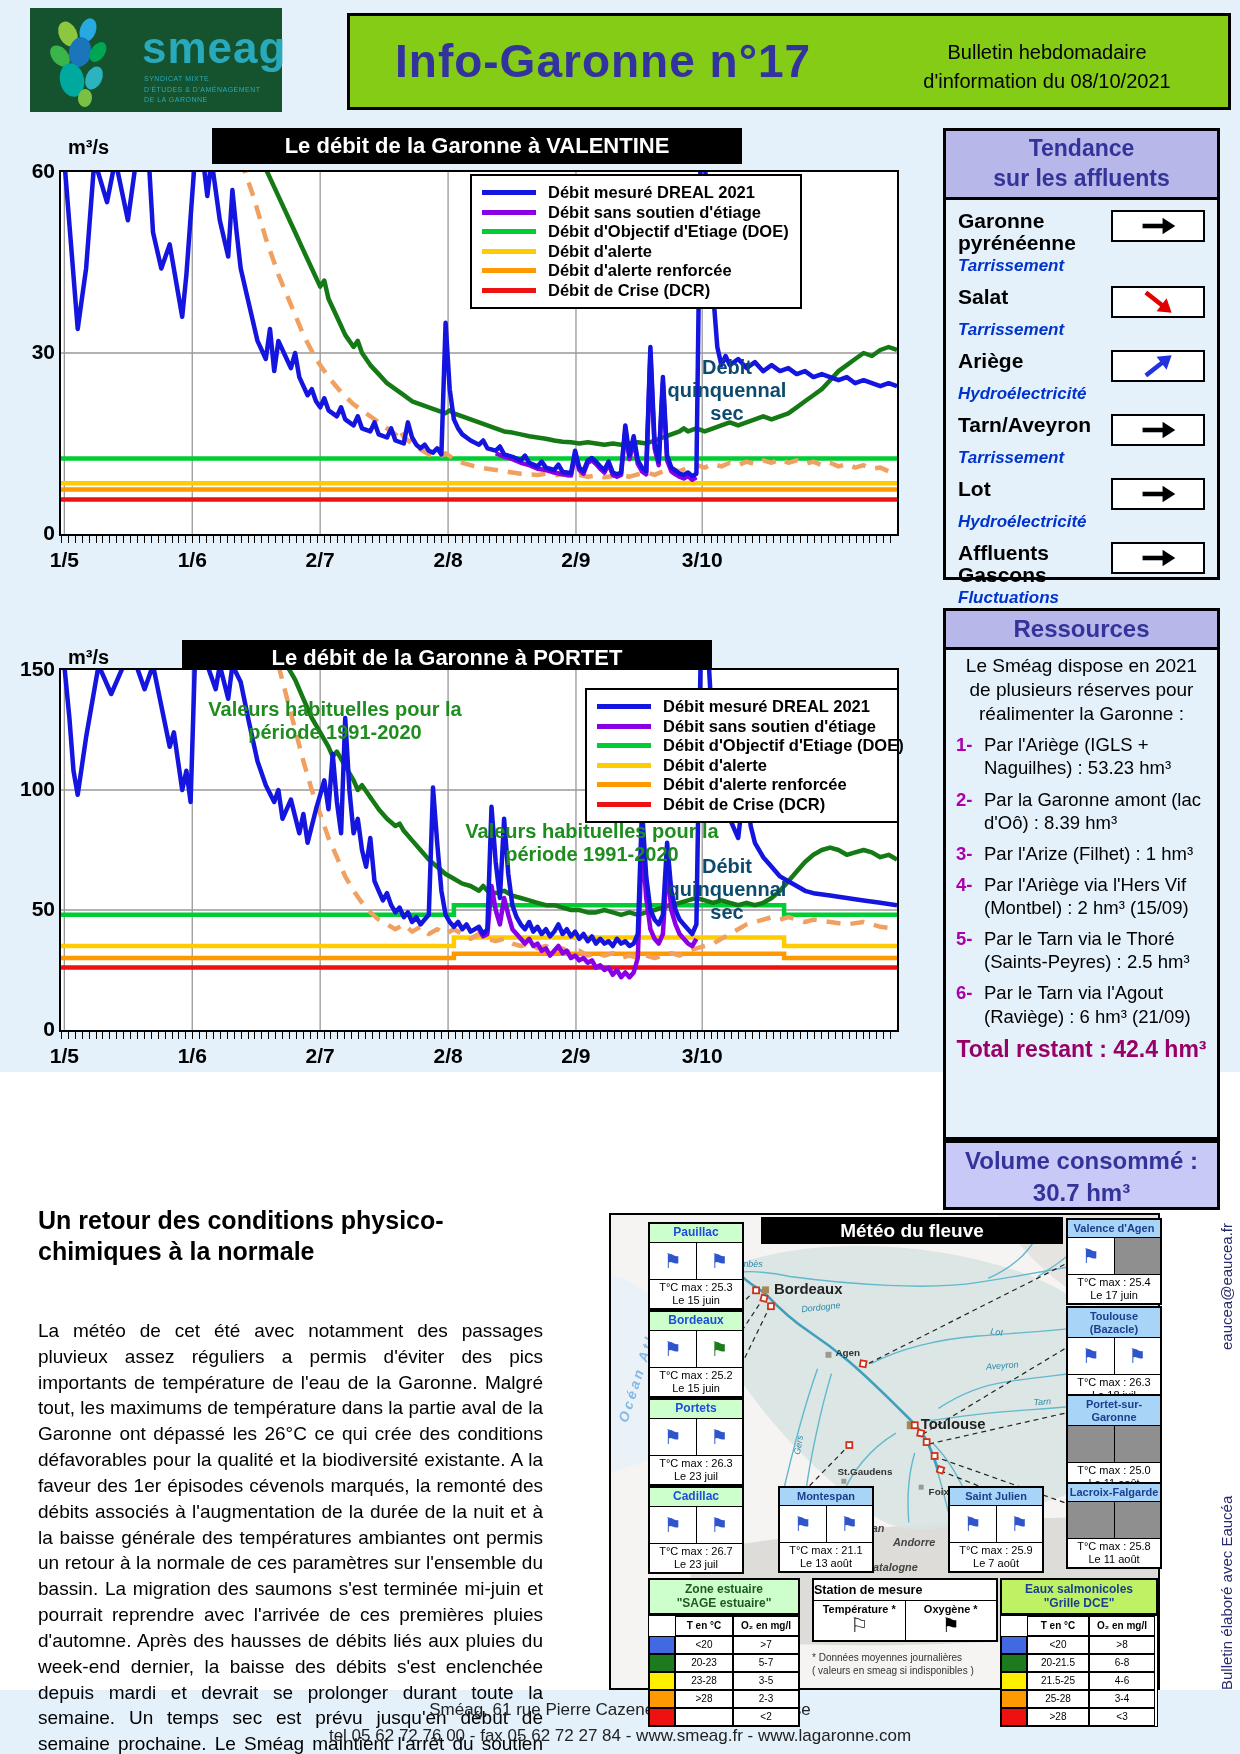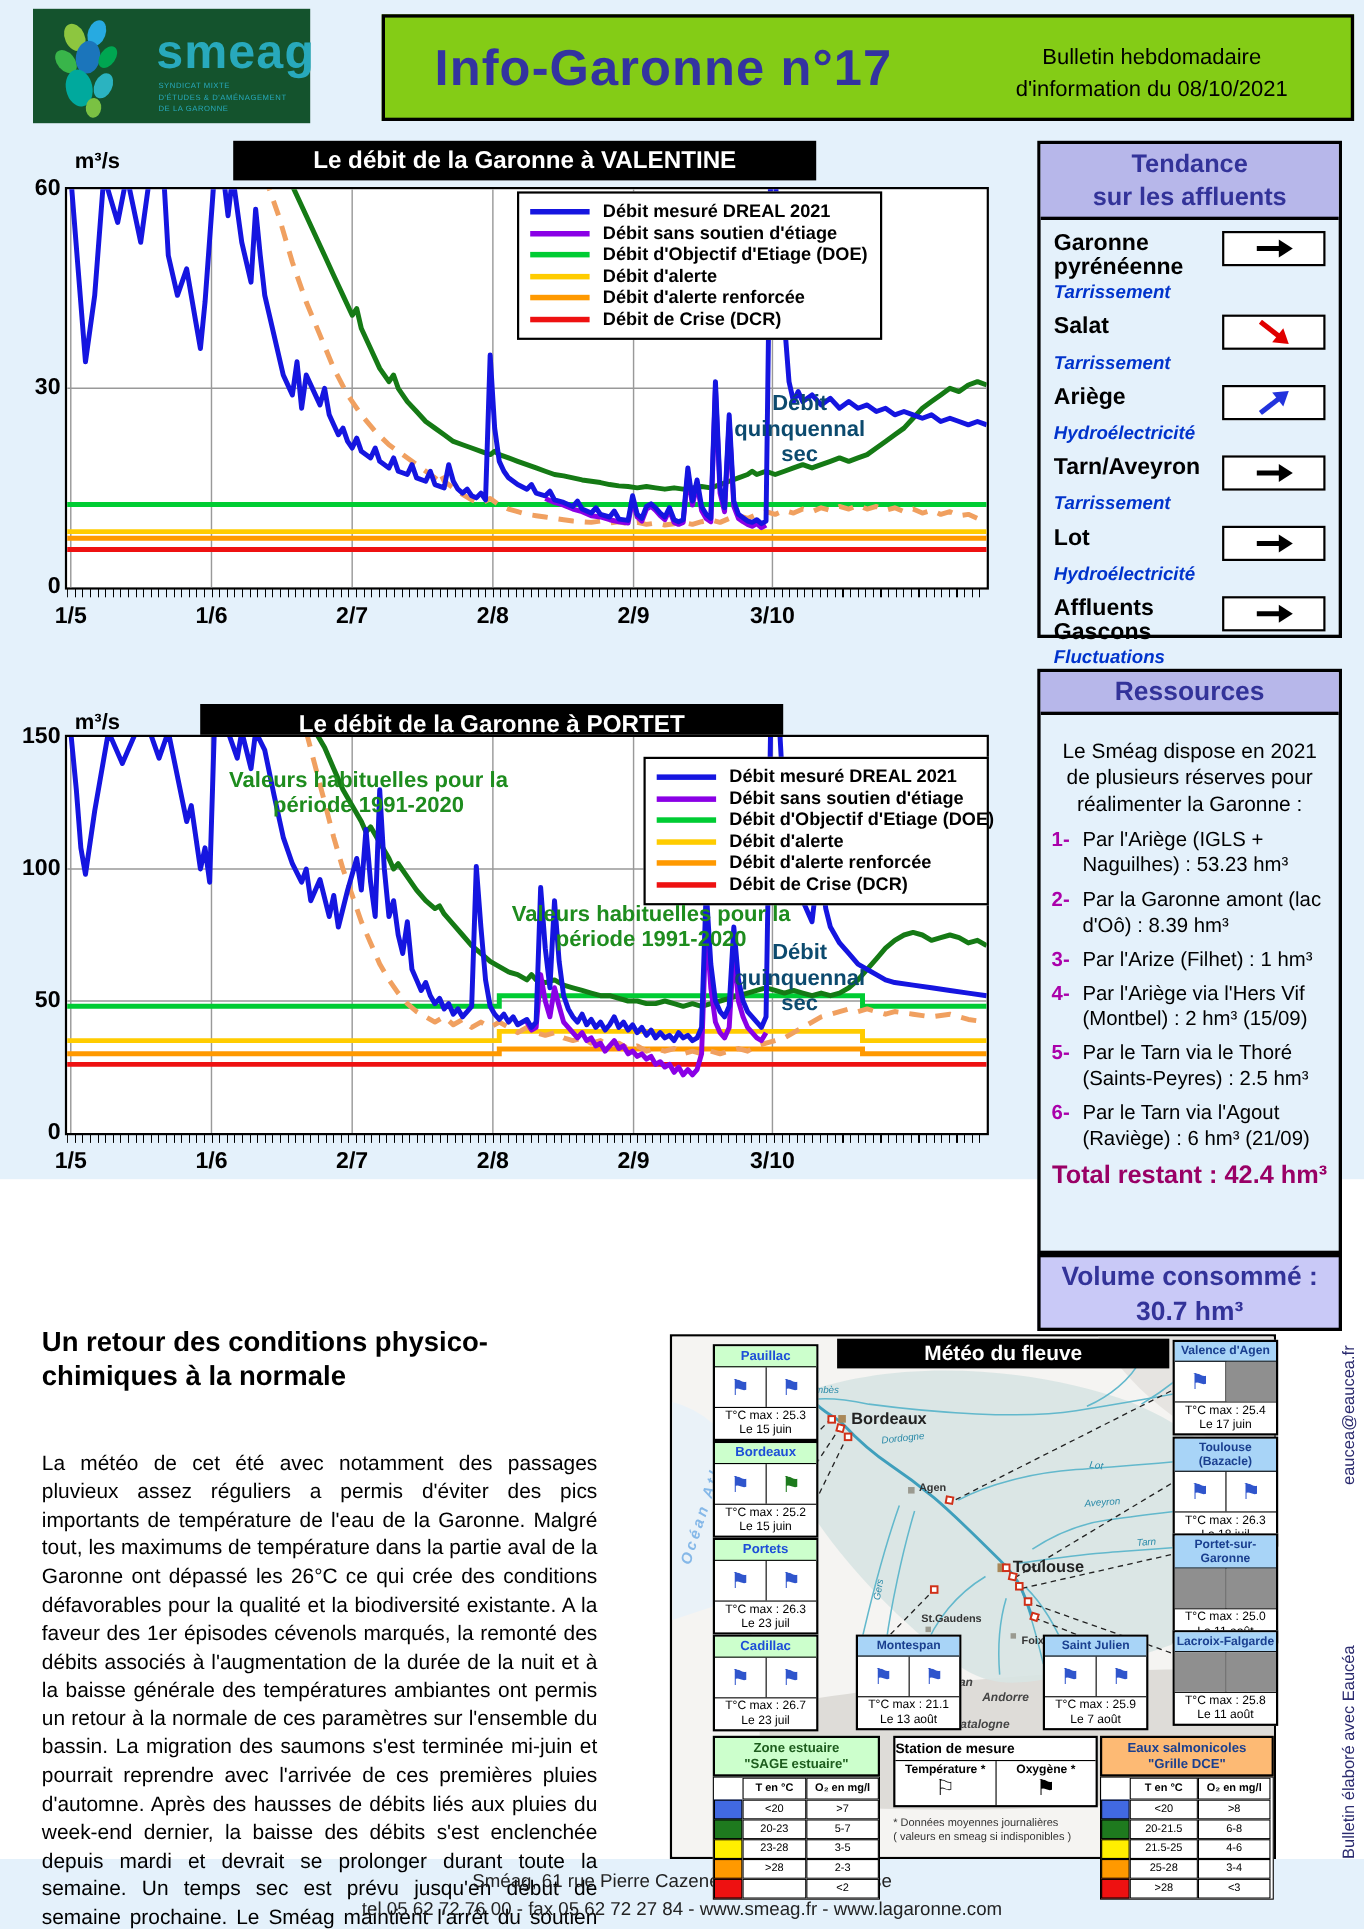--- a/index.html
+++ b/index.html
@@ -31,21 +31,21 @@
   
   .panel{position:absolute;left:943px;width:277px;border:3px solid #000;background:#e4f1fb;box-sizing:border-box;}
   .panel-head{background:#b7b7ea;border-bottom:3px solid #000;color:#333399;font-weight:bold;text-align:center;}
   .tnd-head{font-size:23px;line-height:1.3;padding:3px 0;}
   .tnd-items{padding:10px 12px 0 12px;}
   .tnd-row{display:flex;justify-content:space-between;align-items:flex-start;}
   .tnd-name{font-size:21px;font-weight:bold;color:#000;line-height:1.05;width:150px;}
   .tnd-arrowbox{width:94px;height:32px;background:#fff;border:2px solid #000;box-sizing:border-box;display:flex;align-items:center;justify-content:center;}
   .tnd-status{font-size:17px;font-weight:bold;font-style:italic;color:#0033cc;margin:2px 0 10px 0;}
   .res-head{font-size:24px;padding:4px 0;}
-  .res-body{padding:22px 10px 0 10px;}
+  .res-body{padding:4px 10px 0 10px;}
   .res-intro{font-size:19px;text-align:center;line-height:1.25;margin-bottom:8px;color:#000;}
   .res-item{display:flex;gap:6px;font-size:18.5px;line-height:1.25;margin-bottom:8px;color:#000;}
   .res-num{color:#aa00aa;font-weight:bold;flex:0 0 22px;}
   .res-total{font-size:23px;font-weight:bold;color:#990066;text-align:center;margin-top:2px;}
   .volume-box{position:absolute;left:943px;top:1140px;width:277px;height:70px;background:#c9c9f7;border:3px solid #000;box-sizing:border-box;text-align:center;color:#333399;font-weight:bold;font-size:24px;line-height:1.35;padding-top:2px;}
   
   .art-head{position:absolute;left:38px;top:1205px;width:500px;font-size:25px;font-weight:bold;color:#000;line-height:1.25;}
   .art-body{position:absolute;left:38px;top:1318px;width:505px;font-size:19px;color:#000;text-align:justify;line-height:1.36;}
   
   .map-box{position:absolute;left:609px;top:1213px;width:551px;height:477px;border:2px solid #000;box-sizing:border-box;background:#f5f4f2;}
@@ -56,21 +56,21 @@
   .station.blue .st-head{background:#a8d4f7;color:#1a3f8f;font-size:11px;}
   .st-flags{display:flex;height:36px;}
   .st-flagcell{flex:1;border-right:1.5px solid #000;display:flex;align-items:center;justify-content:center;}
   .st-flagcell:last-child{border-right:none;}
   .flagglyph{font-family:"DejaVu Sans",sans-serif;font-size:20px;line-height:1;}
   .flagfill{width:100%;height:100%;background:#8f8f8f;}
   .st-temp{border-top:1.5px solid #000;font-size:11px;text-align:center;line-height:1.2;padding:1px 0;color:#000;}
   .scalebox{position:absolute;z-index:6;background:#fff;}
   .scalehead{border:2px solid #000;font-weight:bold;font-size:12px;text-align:center;line-height:1.2;padding:2px 0;box-sizing:border-box;}
   .scalehead.green{background:#ccffcc;color:#1d5c1d;}
-  .scalehead.blue{background:#fdba74;color:#1a3f8f;}
+  .scalehead.blue{background:#bef264;color:#1a3f8f;}
   .scalegrid{display:grid;border:1px solid #000;}
   .sg-cell{font-size:10px;text-align:center;border:0.5px solid #000;line-height:16px;height:16px;color:#000;background:#fff;}
   .sg-head{font-weight:bold;font-size:10px;height:18px;line-height:18px;}
   .sg-blank{border:none;background:transparent;}
   .mesure-box{position:absolute;left:812px;top:1578px;width:186px;border:2px solid #000;background:#fff;z-index:6;box-sizing:border-box;}
   .ms-title{font-weight:bold;font-size:12.5px;text-align:left;border-bottom:1.5px solid #000;padding:3px 0;}
   .ms-cols{display:flex;}
   .ms-col{flex:1;text-align:center;border-right:1.5px solid #000;padding:2px 0 4px 0;}
   .ms-col:last-child{border-right:none;}
   .ms-lab{font-weight:bold;font-size:11px;}

